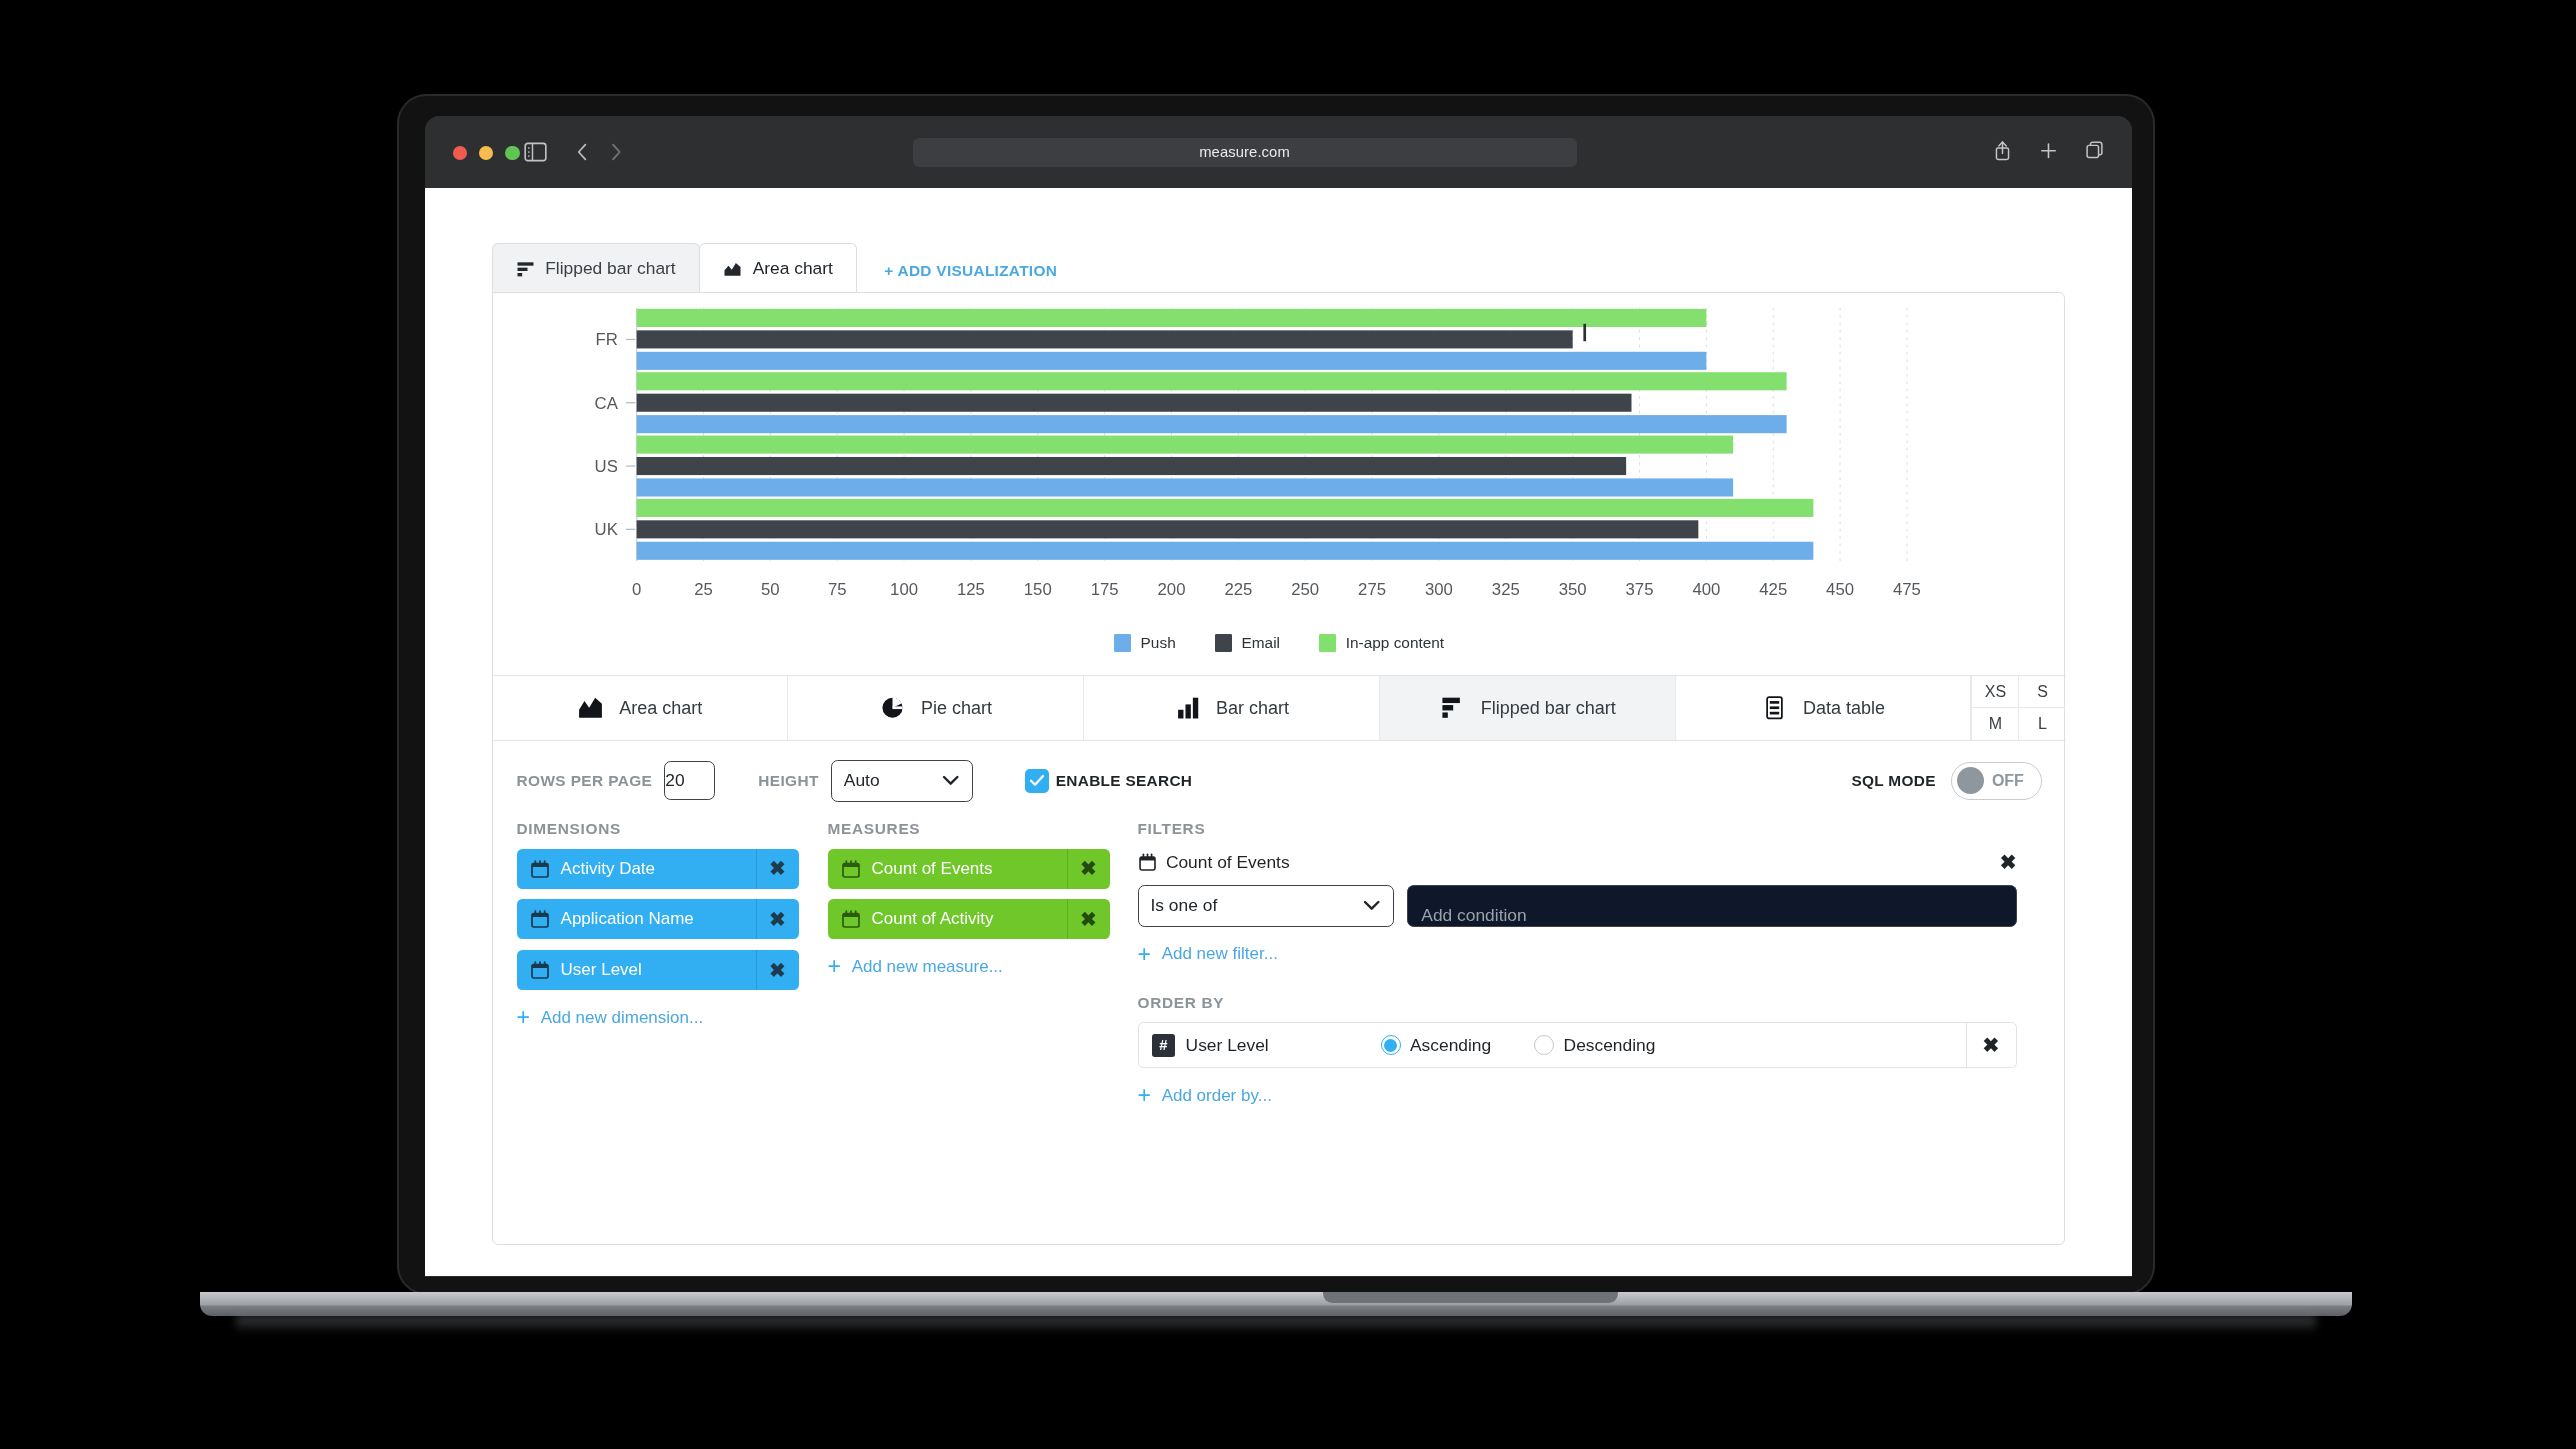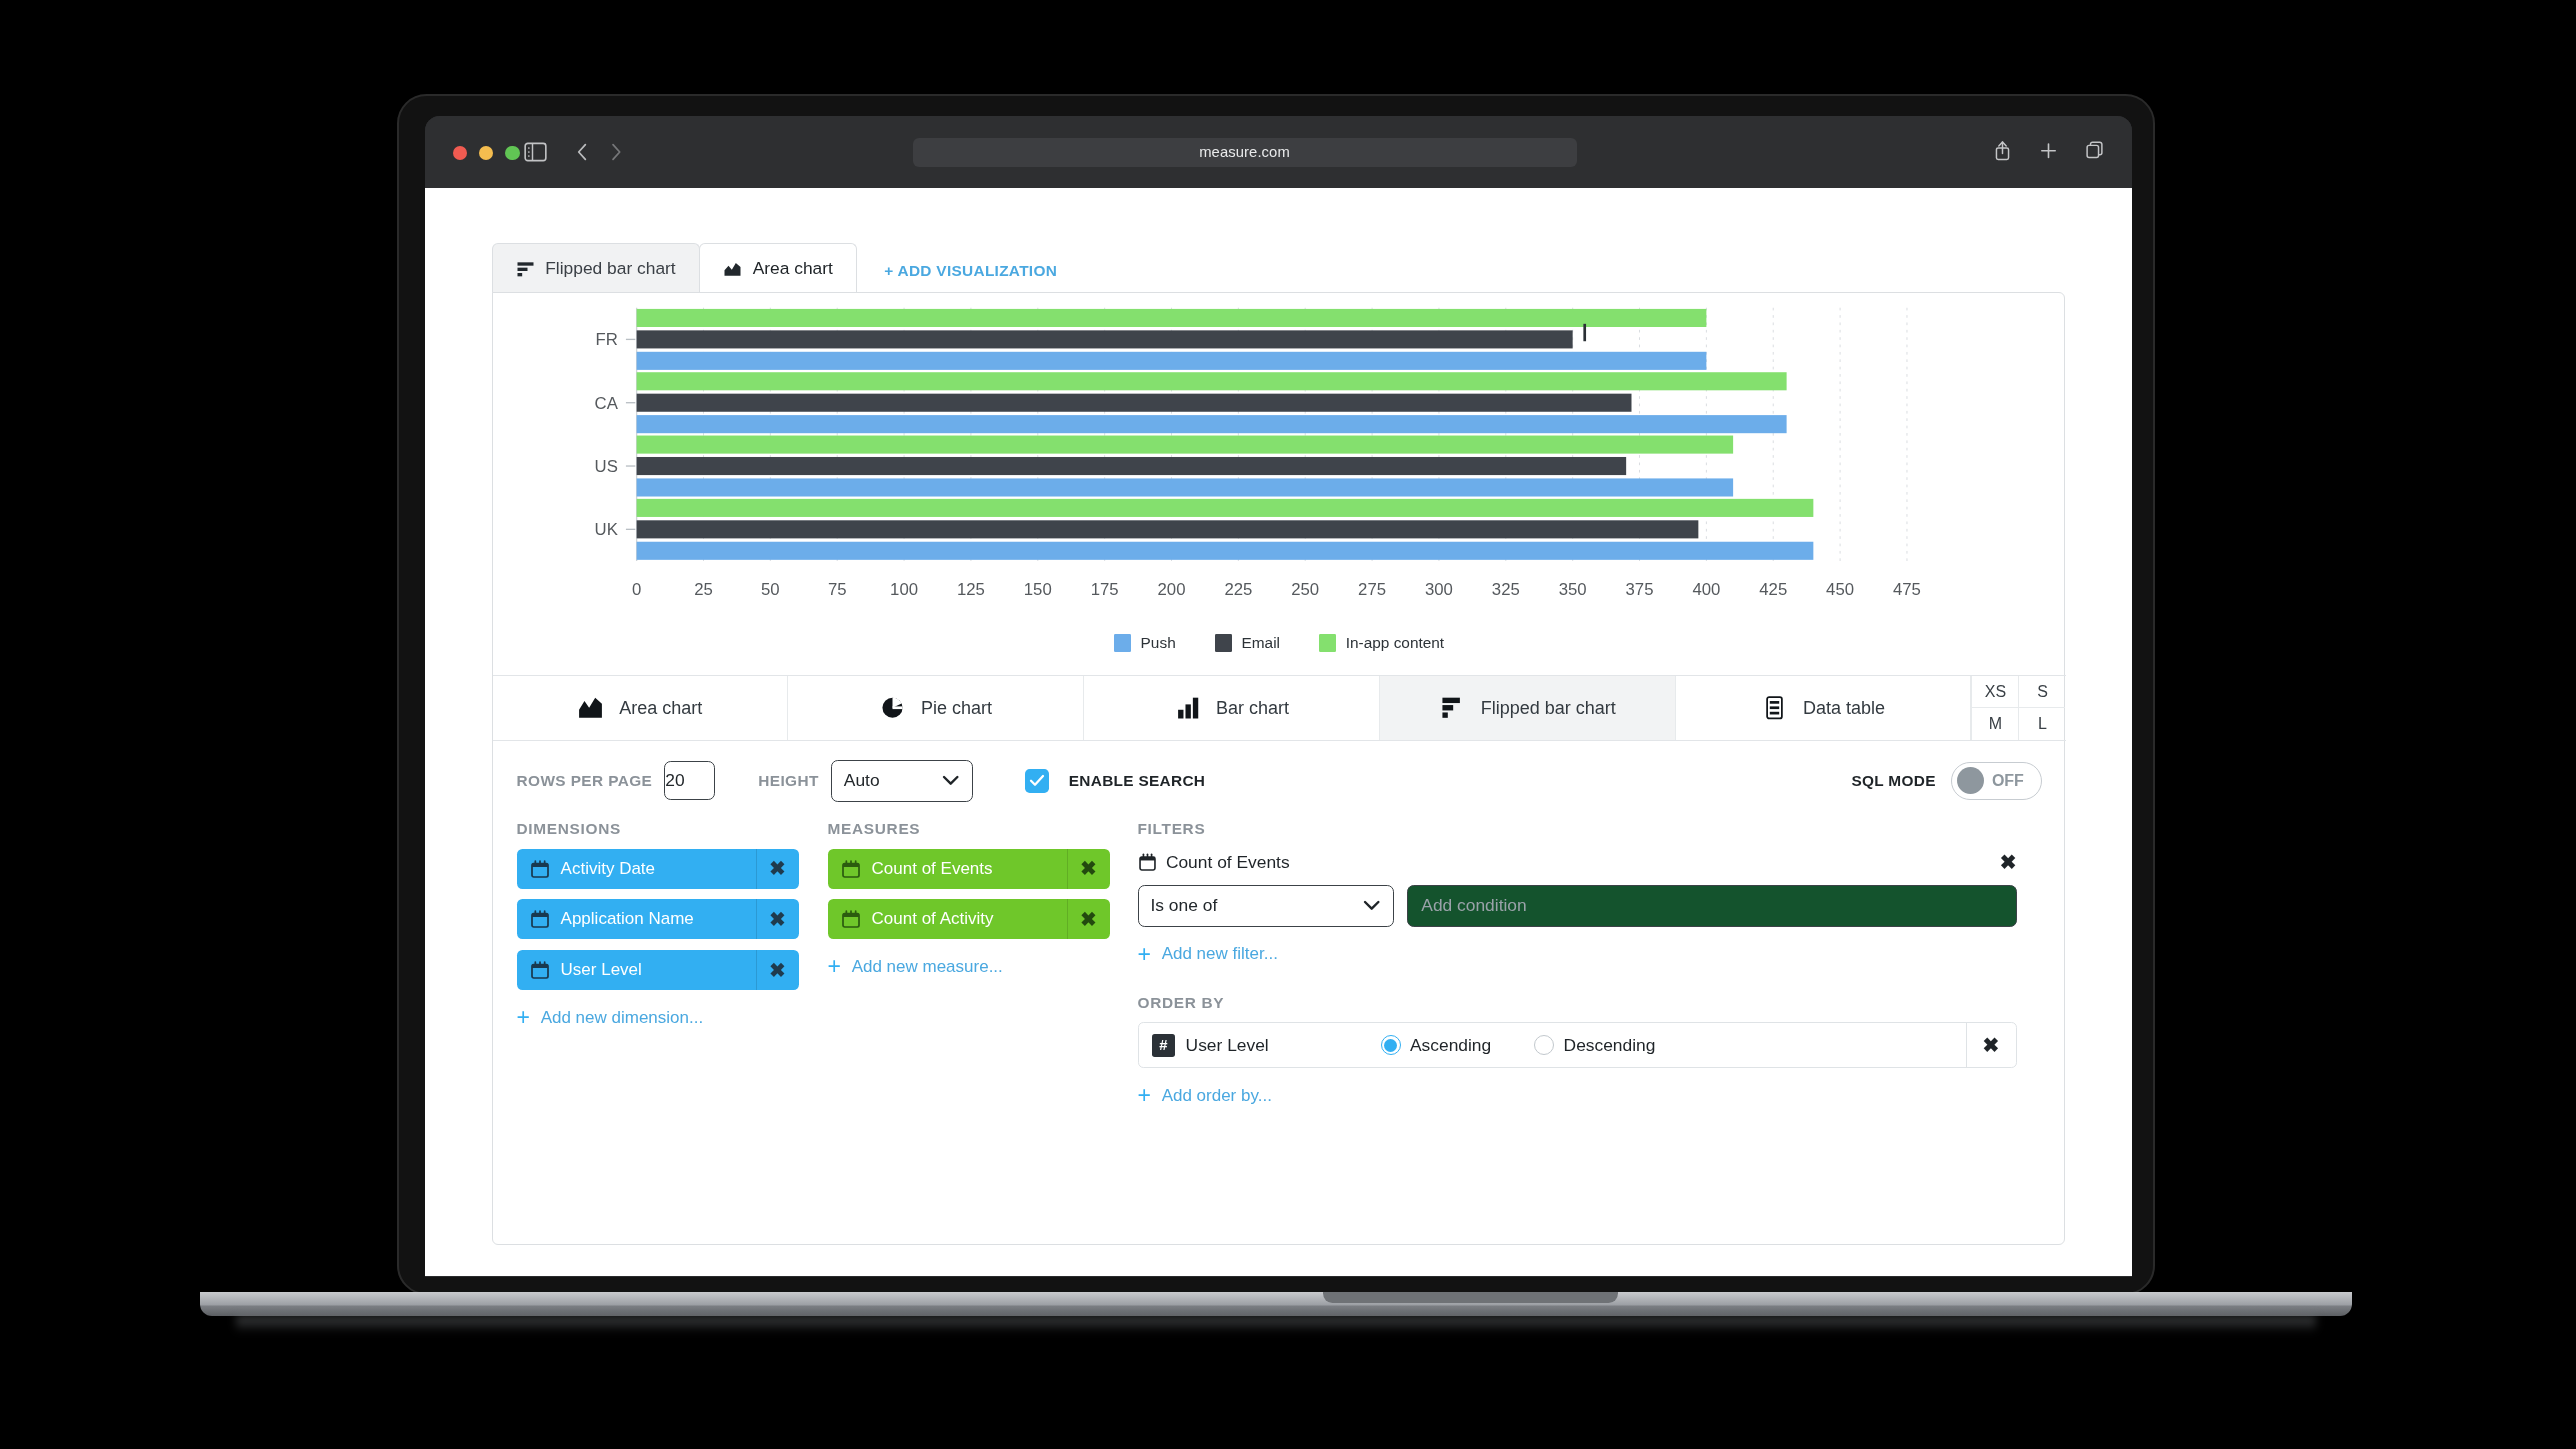--- a/index.html
+++ b/index.html
@@ -173,21 +173,21 @@
     display: flex; align-items: center; justify-content: flex-start;
     font-size: 17.4px; color: #22272b; background: #fff;
   }
   .height-select {
     margin-left: 12px; width: 142px; height: 42px;
     border: 1.3px solid #3c4247; border-radius: 6.7px;
     display: flex; align-items: center; padding: 0 12px;
     font-size: 17.4px; color: #22272b; background: #fff;
     justify-content: space-between;
   }
-  .chk-wrap { display: flex; align-items: center; gap: 20px; margin-left: 52px; }
+  .chk-wrap { display: flex; align-items: center; gap: 7px; margin-left: 52px; }
   .chk {
     width: 24px; height: 24px; border-radius: 4.7px; background: #32aff2;
     display: flex; align-items: center; justify-content: center;
   }
   .chk-label { font-size: 15.4px; color: #1f2428; font-weight: 700; letter-spacing: 0.3px; }
   .sqlmode { margin-left: auto; display: flex; align-items: center; gap: 14.8px; }
   .sqlmode .sl { font-size: 15.4px; color: #1f2428; font-weight: 700; letter-spacing: 0.3px; }
   .toggle {
     width: 91px; height: 38px; border-radius: 19px;
     border: 1.3px solid #c7ccd1; background: #fff;
@@ -239,22 +239,22 @@
   .filter-controls { margin-top: 10.7px; display: flex; gap: 13.4px; }
   .f-select {
     width: 256px; height: 42px;
     border: 1.3px solid #3c4247; border-radius: 6.7px;
     display: flex; align-items: center; justify-content: space-between;
     padding: 0 12px; font-size: 17.4px; color: #22272b; background: #fff;
   }
   .f-input {
     flex: 1; height: 42px;
     border: 1.3px solid #3c4247; border-radius: 6.7px;
-    display: flex; align-items: center; padding: 0 13.4px;
-    font-size: 17.4px; color: #9aa2a9; background: #14532d;
+    display: flex; align-items: flex-end; padding: 0 13.4px;
+    font-size: 17.4px; color: #9aa2a9; background: #0f172a;
   }
 
   .orderby-title { margin-top: 28px; }
   .order-row {
     margin-top: 10.7px; height: 46px;
     border: 0.7px solid #dfe3e6; border-radius: 5.4px;
     display: flex; align-items: center; padding-left: 13.4px;
     background: #fff;
   }
   .hash-ico {

